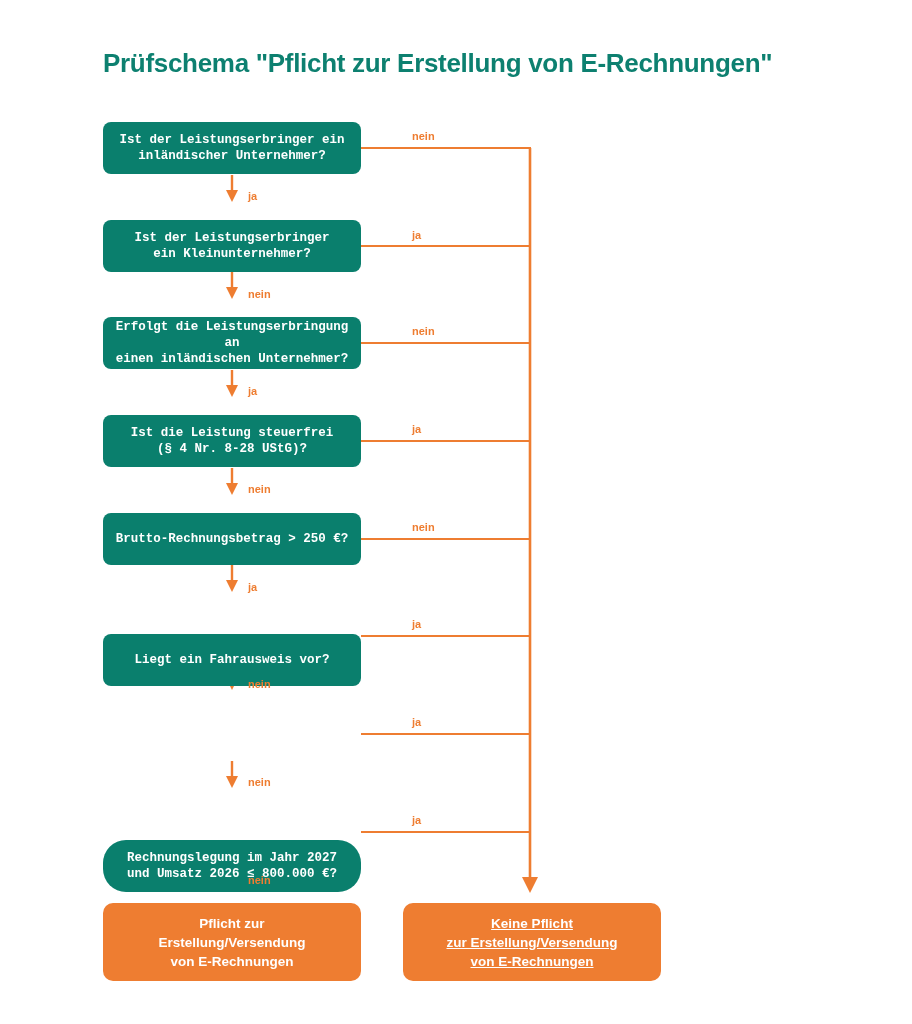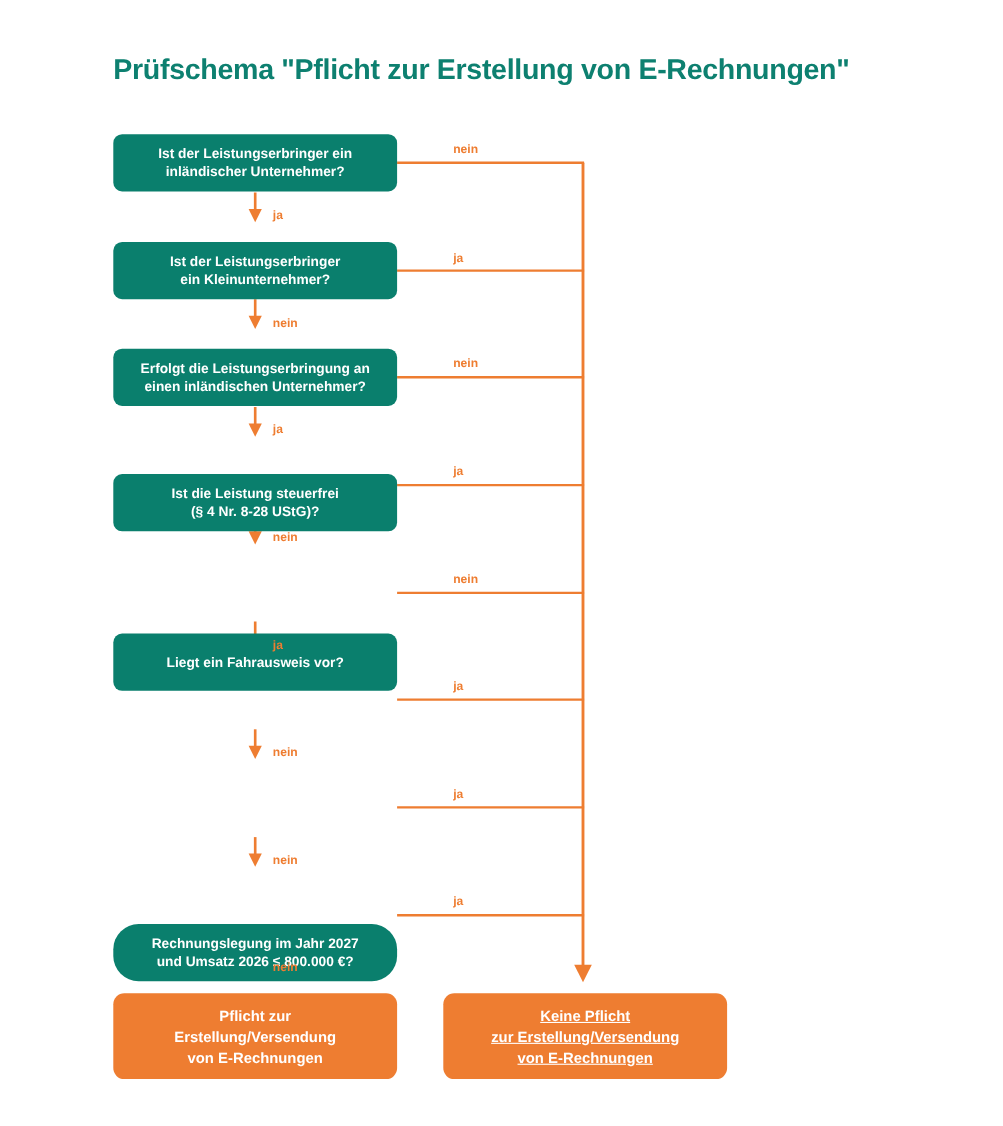--- a/index.html
+++ b/index.html
@@ -38,21 +38,21 @@
     color: #ffffff;
     font-size: 12.5px;
     font-weight: bold;
     line-height: 16px;
     display: flex;
     align-items: center;
     justify-content: center;
     text-align: center;
     padding: 6px 10px;
   }
-  .node.decision { left: 103px; height: 52px; }
+  .node.decision { left: 103px; height: 52px; font-family: Liberation Mono, monospace; }
   .node .lbl { white-space: pre-line; }
   .result {
     position: absolute;
     width: 258px;
     height: 78px;
     border-radius: 10px;
     background: #ee7d31;
     color: #ffffff;
     font-size: 13.5px;
     font-weight: bold;
@@ -131,25 +131,28 @@
 inländischer Unternehmer?</span>
   </div>
   <div class="node decision" style="top:317px;">
     <span class="lbl">Erfolgt die Leistungserbringung an
 einen inländischen Unternehmer?</span>
   </div>
   <div class="node decision" style="top:220px;">
     <span class="lbl">Ist der Leistungserbringer
 ein Kleinunternehmer?</span>
   </div>
-  <div class="node decision" style="top:415px;margin-top:16px;">
+  <div class="node decision" style="top:415px;">
     <span class="lbl">Ist die Leistung steuerfrei
 (§ 4 Nr. 8-28 UStG)?</span>
   </div>
-  <div class="node decision" style="top:576px;">
+  <div class="node decision" style="top:513px;">
+    <span class="lbl">Brutto-Rechnungsbetrag &gt; 250 €?</span>
+  </div>
+  <div class="node decision" style="top:634px;">
     <span class="lbl">Liegt ein Fahrausweis vor?</span>
   </div>
   <div class="node decision" style="top:840px;border-radius:23px;">
     <span class="lbl">Rechnungslegung im Jahr 2027
 und Umsatz 2026 ≤ 800.000 €?</span>
   </div>
 
   <div class="result" style="left:103px; top:903px;">
     <span class="lbl">Pflicht zur
 Erstellung/Versendung

